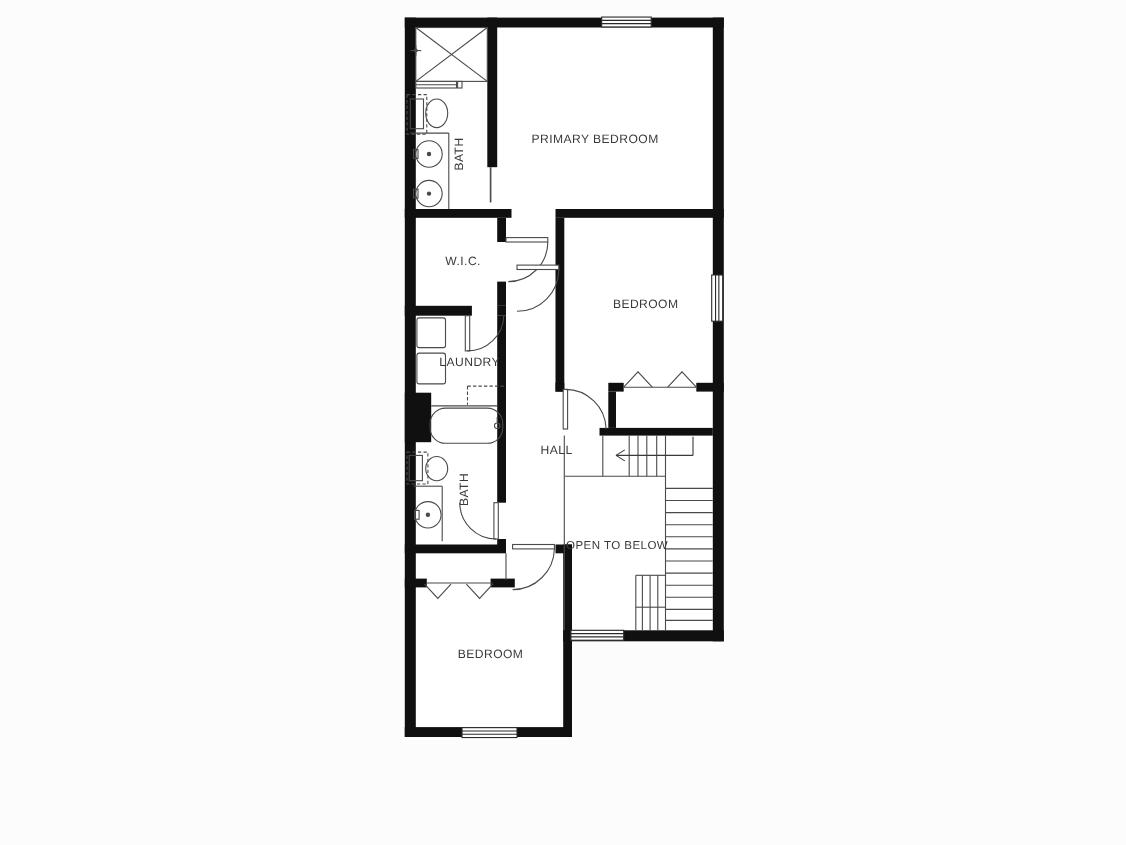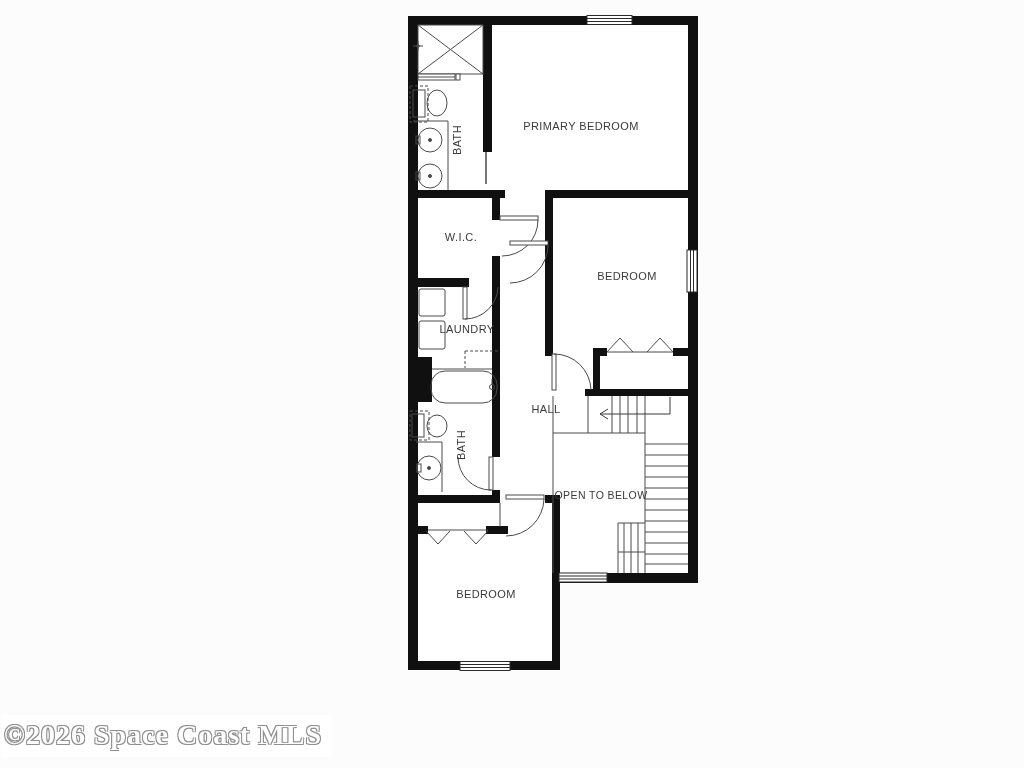--- a/index.html
+++ b/index.html
@@ -1,17 +1,17 @@
 <!DOCTYPE html>
 <html><head>
 <meta charset="utf-8">
 <style>
   html,body{margin:0;padding:0;width:1024px;height:768px;background:#fcfcfc;overflow:hidden;
     font-family:"Liberation Sans",sans-serif;}
-  .page{position:relative;width:869px;height:768px;padding-left:40px;}
+  .page{position:relative;width:869px;height:768px;}
   svg text{font-family:"Liberation Sans",sans-serif;font-size:11px;fill:#3a3a3a;letter-spacing:.4px;}
   .watermark{position:absolute;left:1px;top:715px;background:#ffffff;padding:4px 10px 6px 3px;
     font-family:"Liberation Serif",serif;font-weight:bold;font-size:28px;letter-spacing:1px;
     color:#ffffff;white-space:nowrap;
     text-shadow:-1px -1px 0 #8f8f8f,1px -1px 0 #8f8f8f,-1px 1px 0 #8f8f8f,1px 1px 0 #8f8f8f;}
   .disclaimer{position:absolute;top:737px;left:510px;transform:translateX(-50%);
     font-size:9px;color:#4a4a4a;letter-spacing:.25px;white-space:nowrap;}
 </style>
 </head>
 <body>
@@ -222,14 +222,13 @@
     <text x="421" y="241">W.I.C.</text>
     <text x="427" y="333">LAUNDRY</text>
     <text x="587" y="280">BEDROOM</text>
     <text x="506" y="413">HALL</text>
     <text x="421" y="445" transform="rotate(-90 421 445)" dy="4">BATH</text>
     <text x="561" y="499" style="font-size:10.5px">OPEN TO BELOW</text>
     <text x="446" y="598">BEDROOM</text>
   </g>
 </svg>
 
-<div class="watermark">©2026 Space Coast MLS</div>
 </div>
 
 </body></html>

